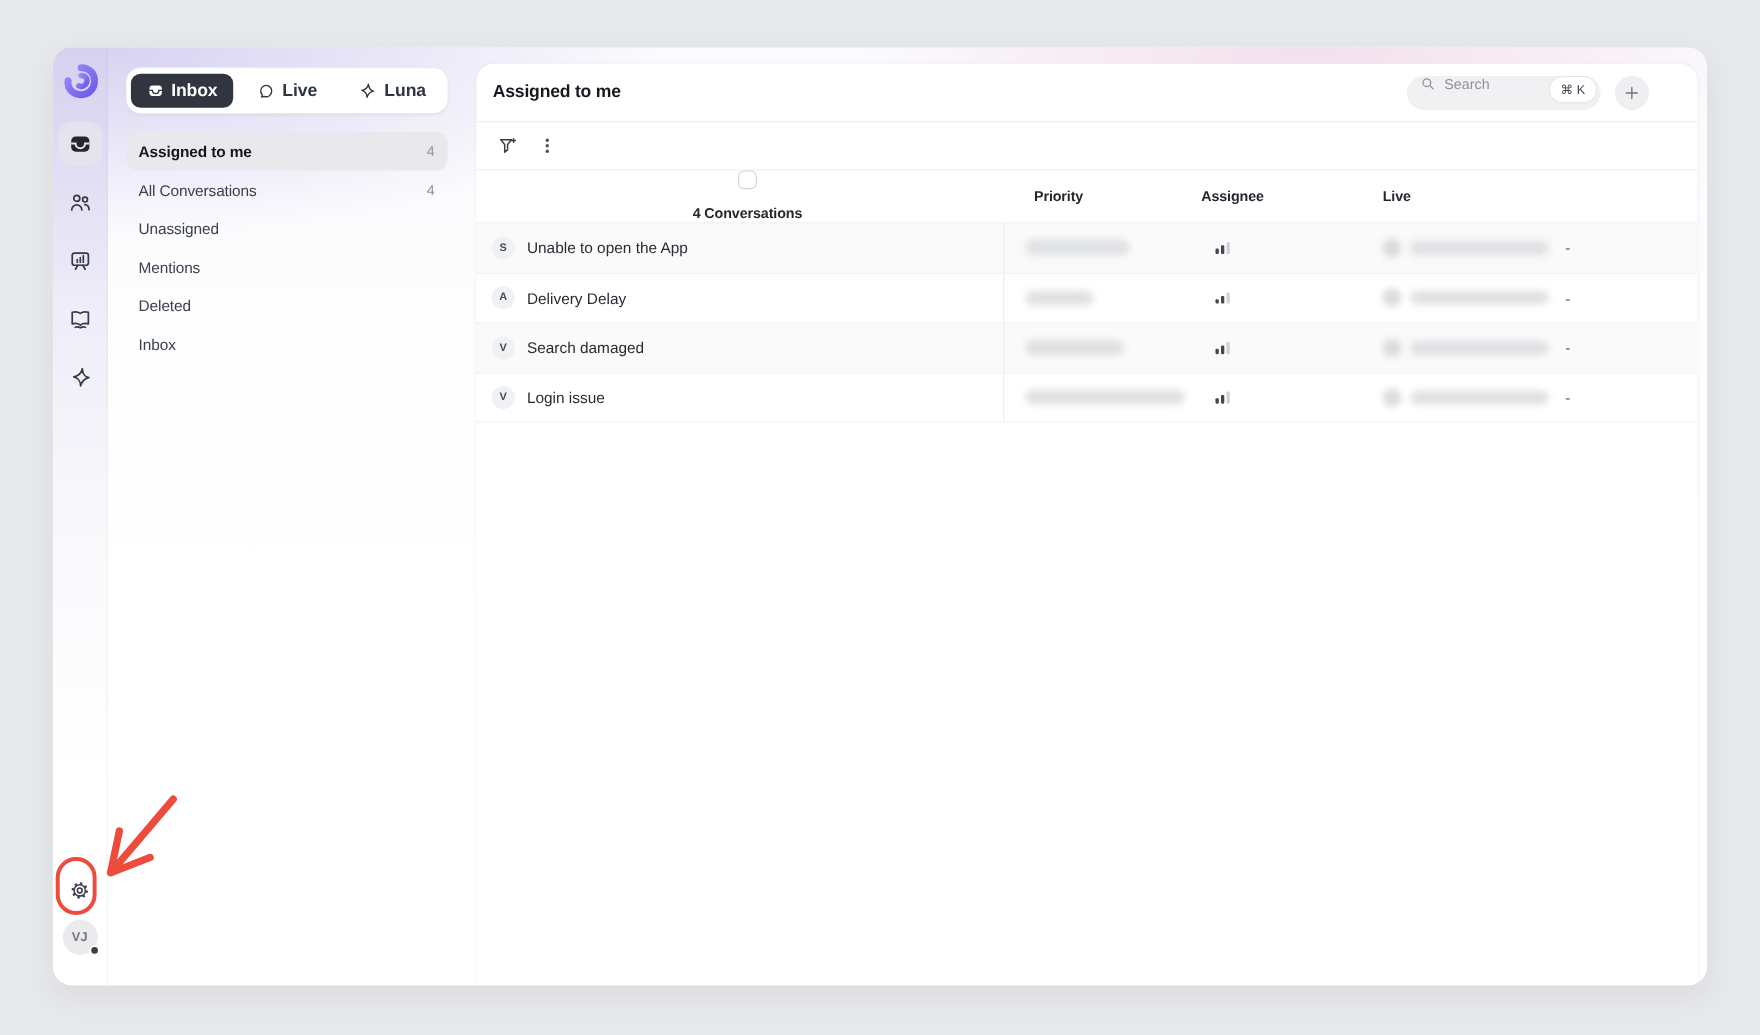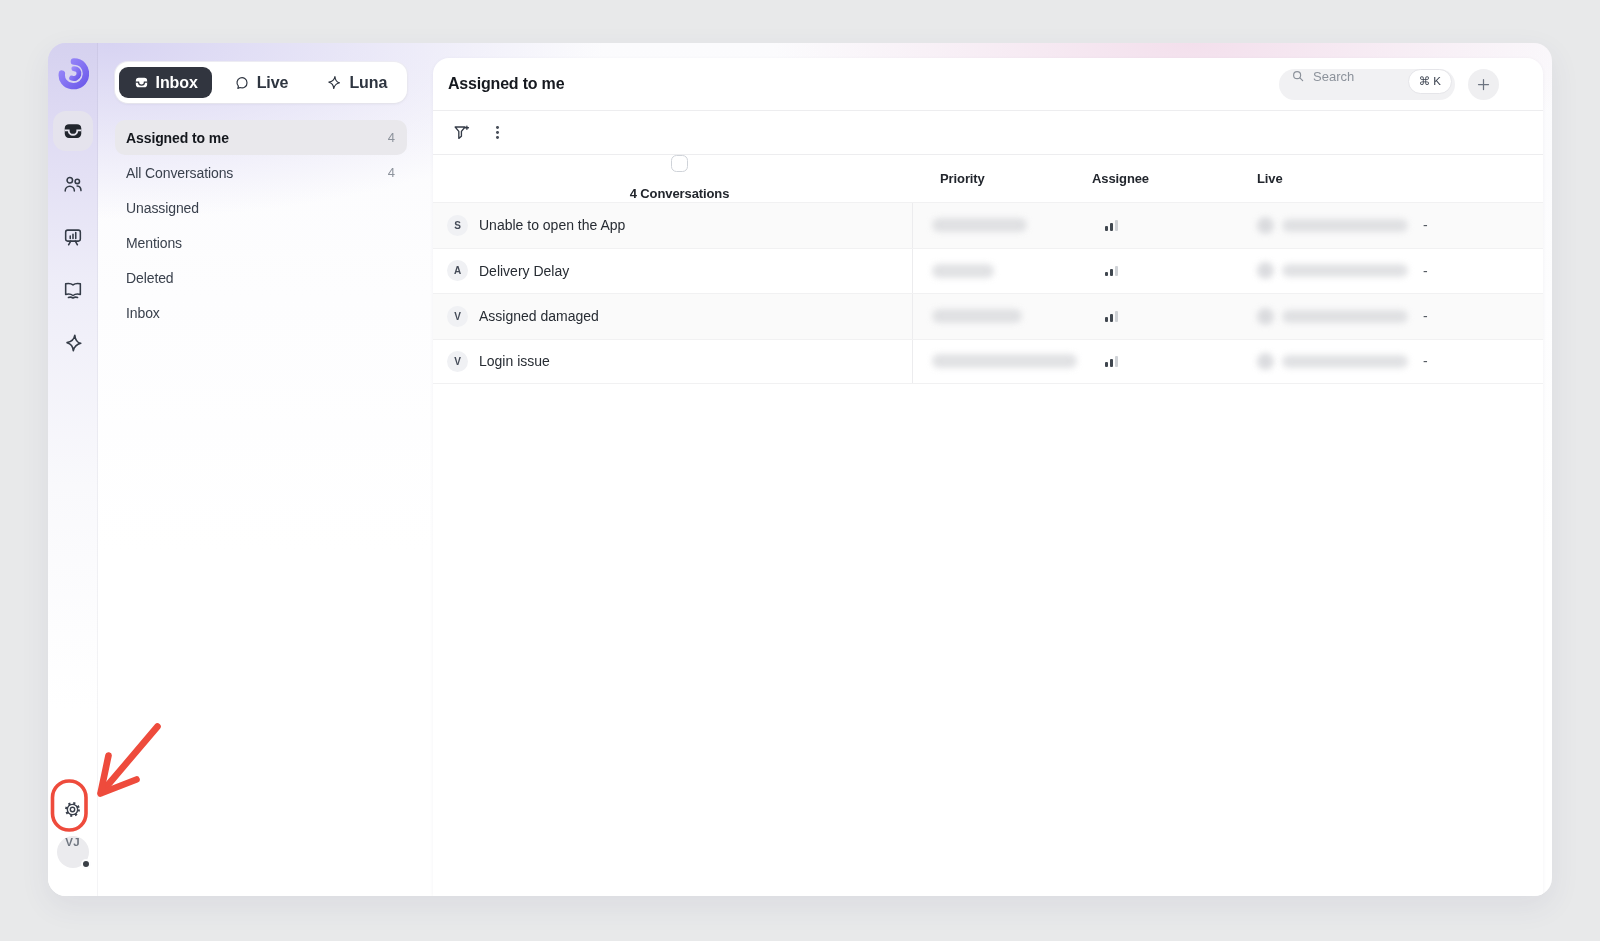--- a/index.html
+++ b/index.html
@@ -33,21 +33,21 @@
     width:40px; height:40px; border-radius:13px;
     display:flex; align-items:center; justify-content:center;
     color:#343b47; cursor:pointer;
   }
   .rail-btn.active { background:#e5e3ed; }
   .rail-bottom { margin-top:auto; margin-bottom:28px; display:flex; flex-direction:column; align-items:center; gap:9px; }
   .gear-btn { width:36px; height:36px; display:flex; align-items:center; justify-content:center; color:#3a414d; cursor:pointer; }
   .avatar {
     position:relative; width:32px; height:32px; border-radius:50%;
     background:#ebebee; color:#6f7680; font-size:11.5px; font-weight:700;
-    display:flex; justify-content:center; letter-spacing:.2px; cursor:pointer;
+    display:flex; align-items:center; justify-content:center; letter-spacing:.2px; cursor:pointer;
   }
   .status-dot {
     position:absolute; right:-2px; bottom:-1px; width:10px; height:10px; border-radius:50%;
     background:#3a3f46; border:2px solid #fdfdfe;
   }
   
   .panel { position:absolute; left:50px; top:0; width:335px; height:100%; padding:19px 0 0 17px; }
   .tabbar {
     width:292px; height:41px; background:#ffffff; border-radius:13px;
     box-shadow:0 1px 3px rgba(25,25,60,.07), 0 0 0 1px #efeef5;
@@ -334,21 +334,21 @@
           <span class="blob circle-blob"></span>
           <span class="blob asg-blob" style="width: 160px;"></span>
         </div>
         <div class="cell c-team">
             <span class="team-val">-</span>
           </div>
       </div>
         <div class="tgrid row odd">
         <div class="cell name-cell">
           <span class="row-avatar">V</span>
-          <span class="row-title">Assigned damaged</span>
+          <span class="row-title">Search damaged</span>
         </div>
         <div class="cell c-req">
             <span class="blob req-blob" style="width: 90px;"></span>
           </div>
         <div class="cell c-pri">
           <span class="pri-icon">
               <i class="b1"></i>
               <i class="b2"></i>
               <i class="b3"></i>
             </span>

